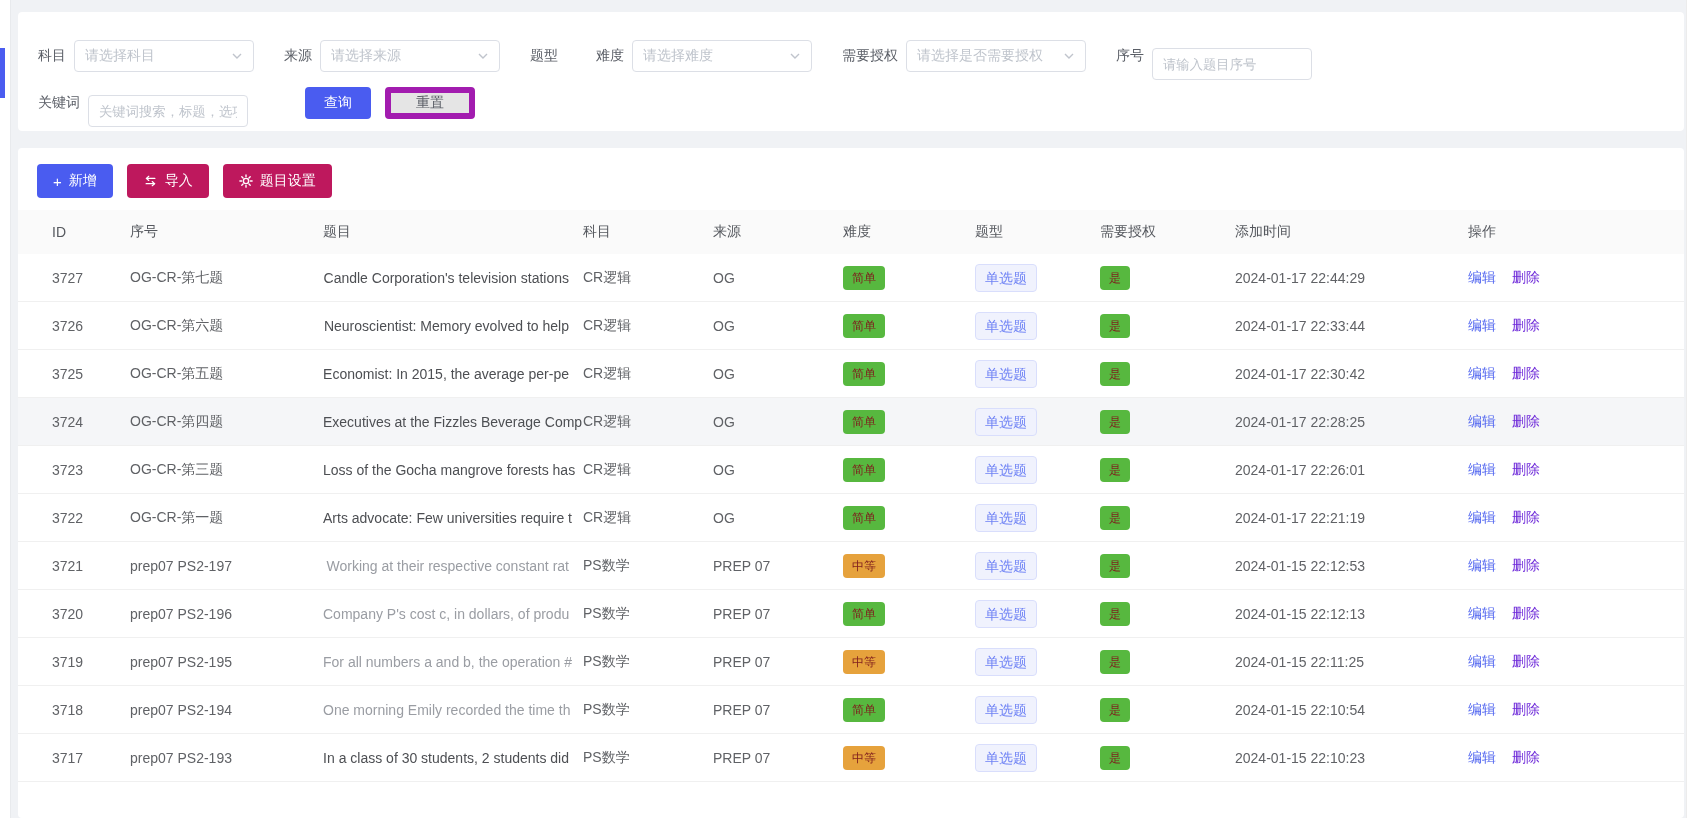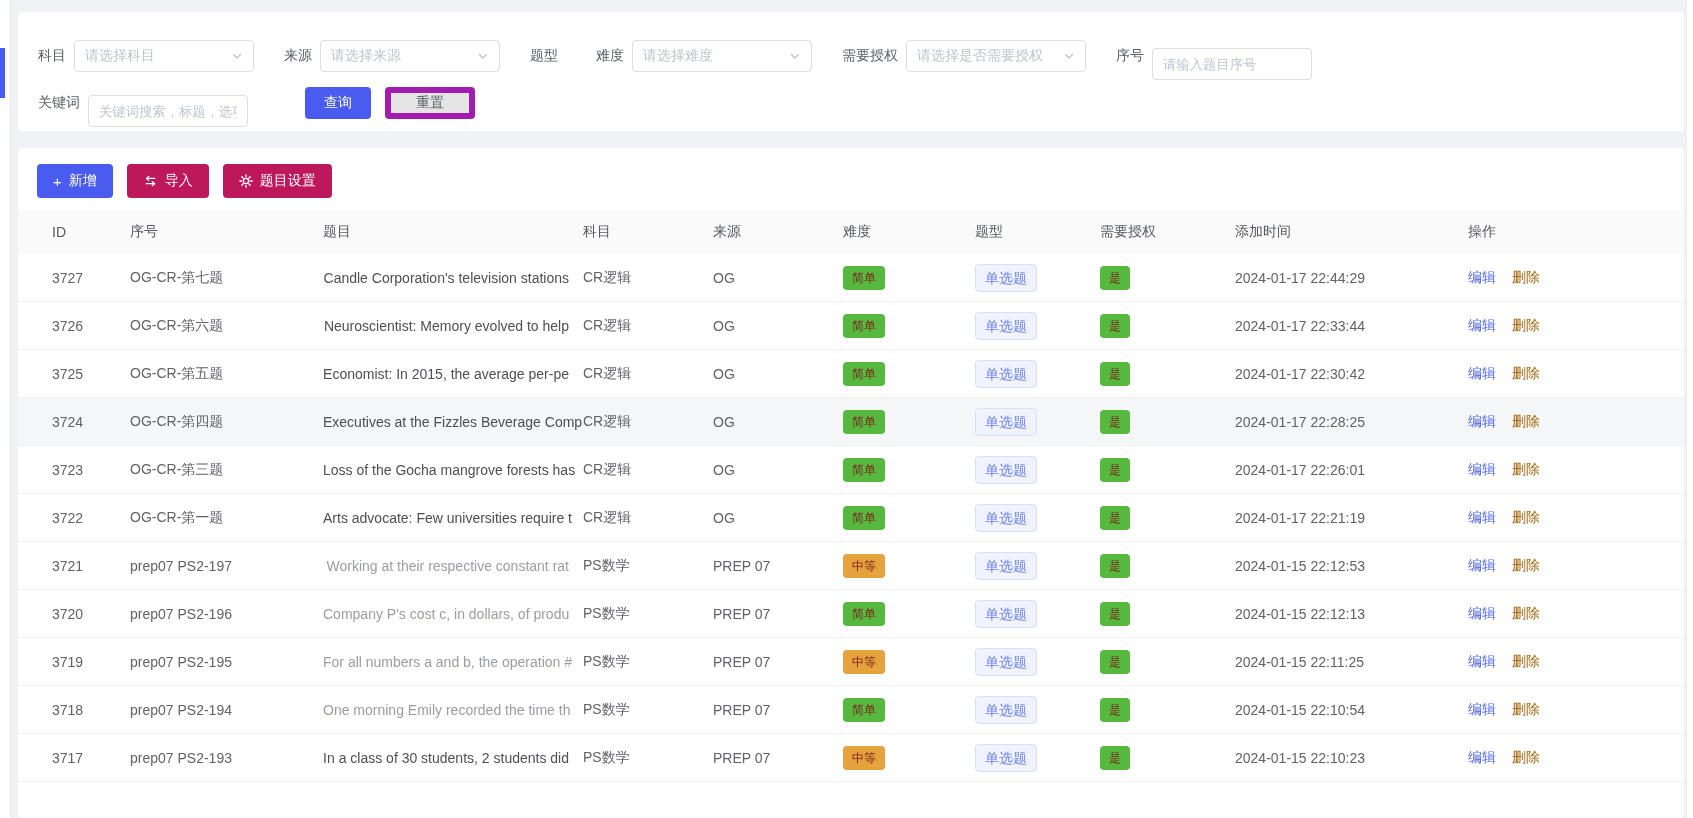--- a/index.html
+++ b/index.html
@@ -64,21 +64,21 @@
   .cell{white-space:nowrap;overflow:hidden;padding-right:14px;}
   .c-title{color:#4d4f53;text-align:right;}
   .c-title.muted{color:#9a9da3;}
   .badge{display:inline-block;border-radius:4px;font-size:12px;line-height:1;padding:6px 9px;color:#7f1d1d;}
   .badge-green{background:#57b83f;}
   .badge-orange{background:#e6a23c;}
   .badge-qtype{display:inline-block;border-radius:4px;font-size:14px;line-height:1;padding:6px 9px;
     background:#f0f2fd;border:1px solid #d9defc;color:#6e82f5;}
   .link{cursor:pointer;text-decoration:none;margin-right:16px;margin-top:29px;}
   .link-edit{color:#5468f0;}
-  .link-del{color:#a16207;margin-right:0;}
+  .link-del{color:#6d28d9;margin-right:0;}
 
   .scroll-strip{position:absolute;right:0;top:0;width:6px;height:818px;background:#ffffff;border-left:1px solid #ececec;z-index:5;}
 </style>
 </head>
 <body>
 
 <div class="sidebar-strip"></div>
 <div class="active-indicator"></div>
 <div class="scroll-strip"></div>
 

